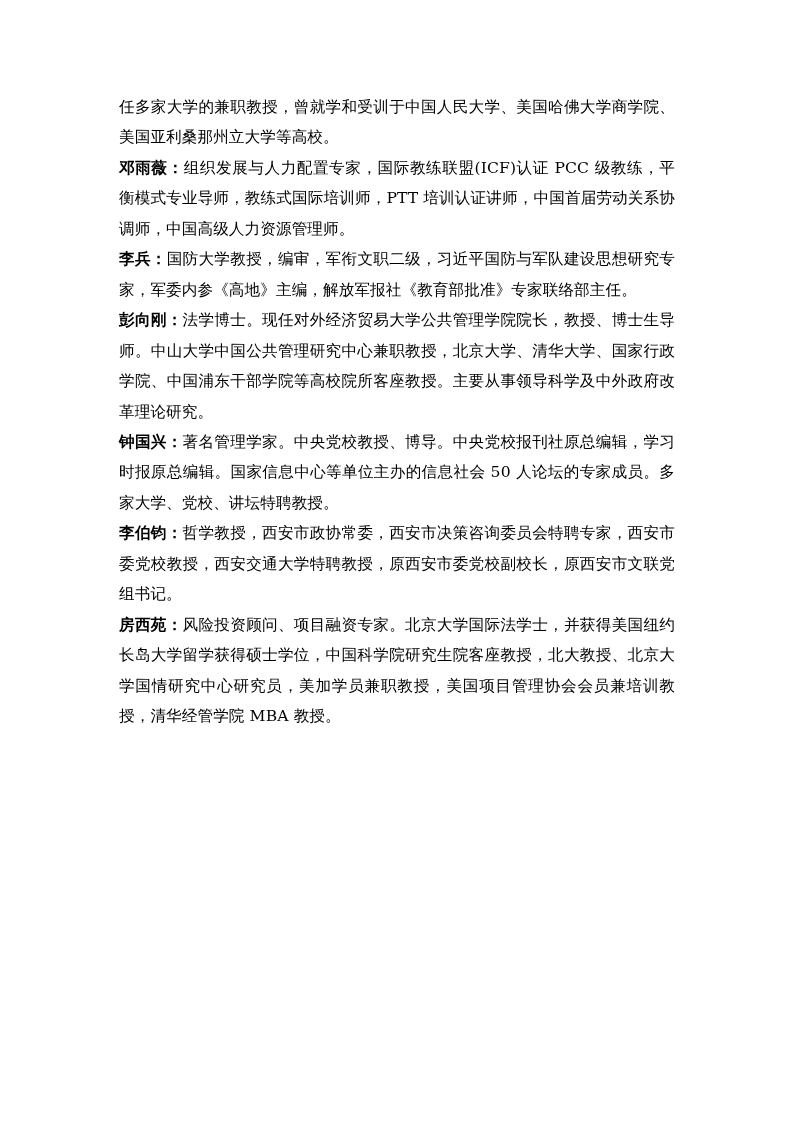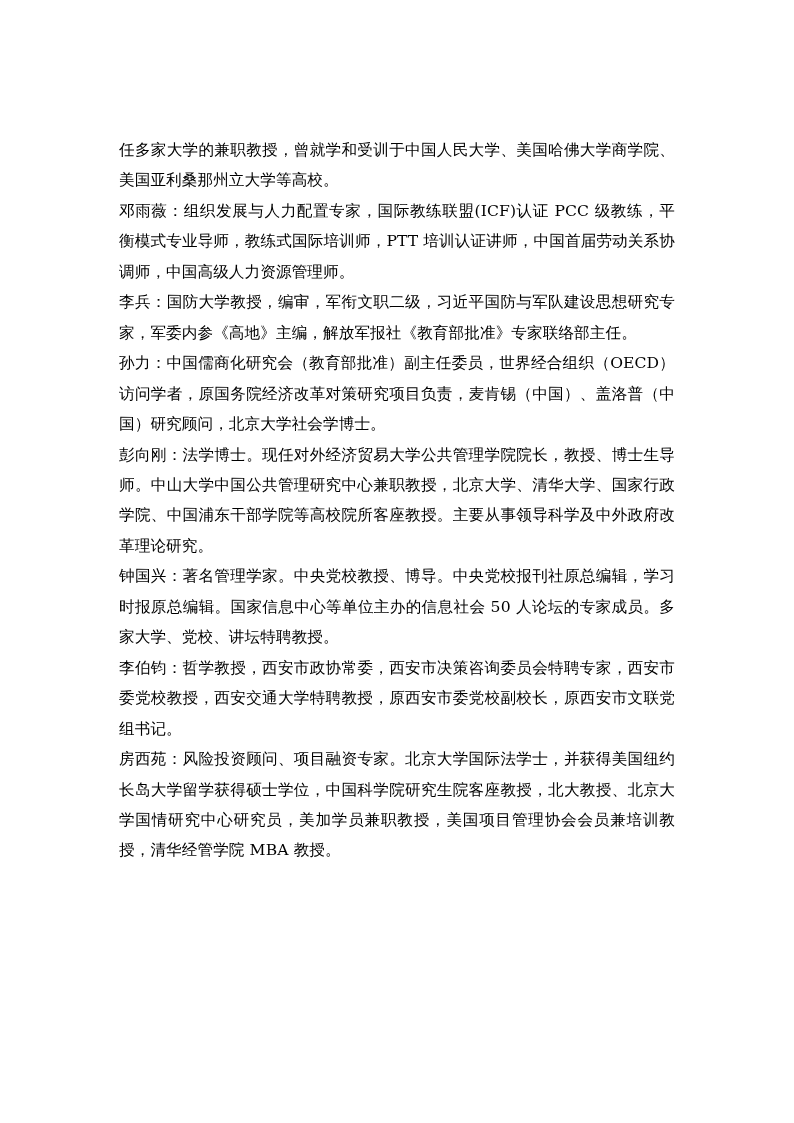--- a/index.html
+++ b/index.html
@@ -15,40 +15,39 @@
       font-family: "DejaVu Serif", "Liberation Serif", serif;
       color: #000000;
     }
     .page {
       position: absolute;
       left: 0;
       top: 0;
       width: 794px;
       height: 868px;
       background: #ffffff;
-      margin-top: 43px;
     }
     .content {
       position: absolute;
       left: 119px;
       top: 92px;
       width: 556px;
     }
     .para {
       margin: 0;
       padding: 0;
       font-size: 15.6px;
       line-height: 30.45px;
       text-align: justify;
       text-justify: inter-ideograph;
       word-break: break-all;
       letter-spacing: 0.1px;
     }
     .name {
-      font-weight: normal;
+      font-weight: bold;
       font-family: "DejaVu Sans", "Liberation Sans", sans-serif;
     }
   </style>
 </head>
 <body>
 
 <div class="page">
   <div class="content">
 
     <p class="para">
@@ -57,23 +56,20 @@
 
     <p class="para">
       <span class="name">邓雨薇：</span><span>组织发展与人力配置专家，国际教练联盟(ICF)认证 PCC 级教练，平衡模式专业导师，教练式国际培训师，PTT 培训认证讲师，中国首届劳动关系协调师，中国高级人力资源管理师。</span>
     </p>
 
 
     <p class="para">
       <span class="name">李兵：</span><span>国防大学教授，编审，军衔文职二级，习近平国防与军队建设思想研究专家，军委内参《高地》主编，解放军报社《教育部批准》专家联络部主任。</span>
     </p>
 
-    <p class="para">
-      <span class="name">孙力：</span><span>中国儒商化研究会（教育部批准）副主任委员，世界经合组织（OECD）访问学者，原国务院经济改革对策研究项目负责，麦肯锡（中国）、盖洛普（中国）研究顾问，北京大学社会学博士。</span>
-    </p>
 
     <p class="para">
       <span class="name">彭向刚：</span><span>法学博士。现任对外经济贸易大学公共管理学院院长，教授、博士生导师。中山大学中国公共管理研究中心兼职教授，北京大学、清华大学、国家行政学院、中国浦东干部学院等高校院所客座教授。主要从事领导科学及中外政府改革理论研究。</span>
     </p>
 
     <p class="para">
       <span class="name">钟国兴：</span><span>著名管理学家。中央党校教授、博导。中央党校报刊社原总编辑，学习时报原总编辑。国家信息中心等单位主办的信息社会 50 人论坛的专家成员。多家大学、党校、讲坛特聘教授。</span>
     </p>
 
     <p class="para">

